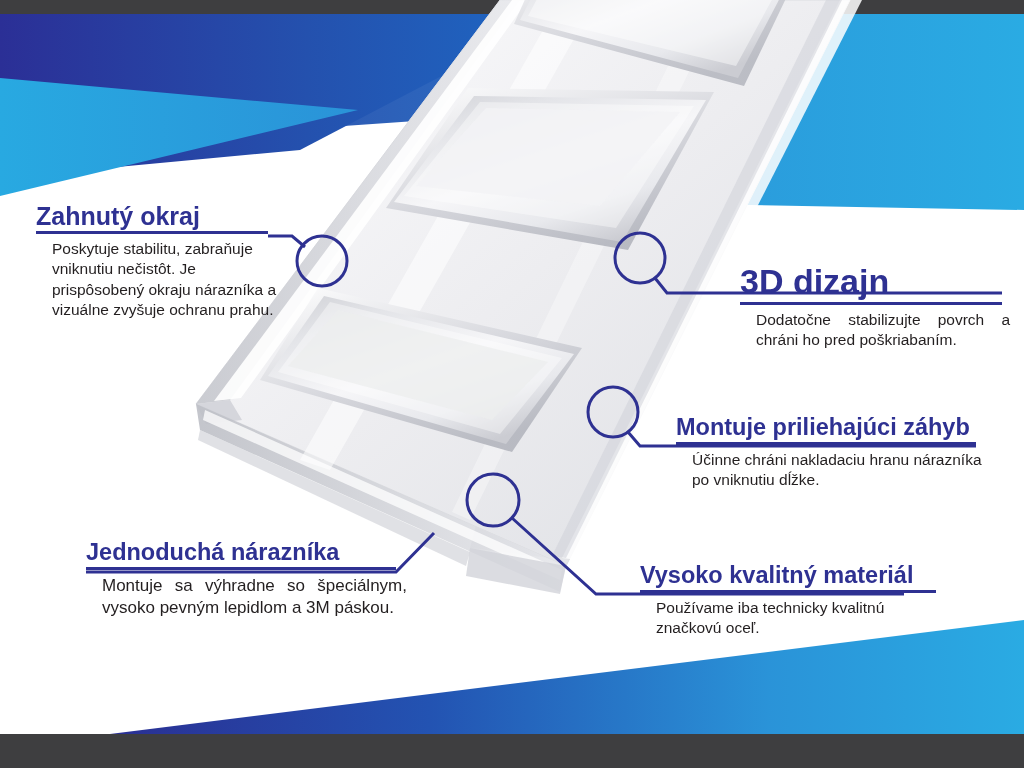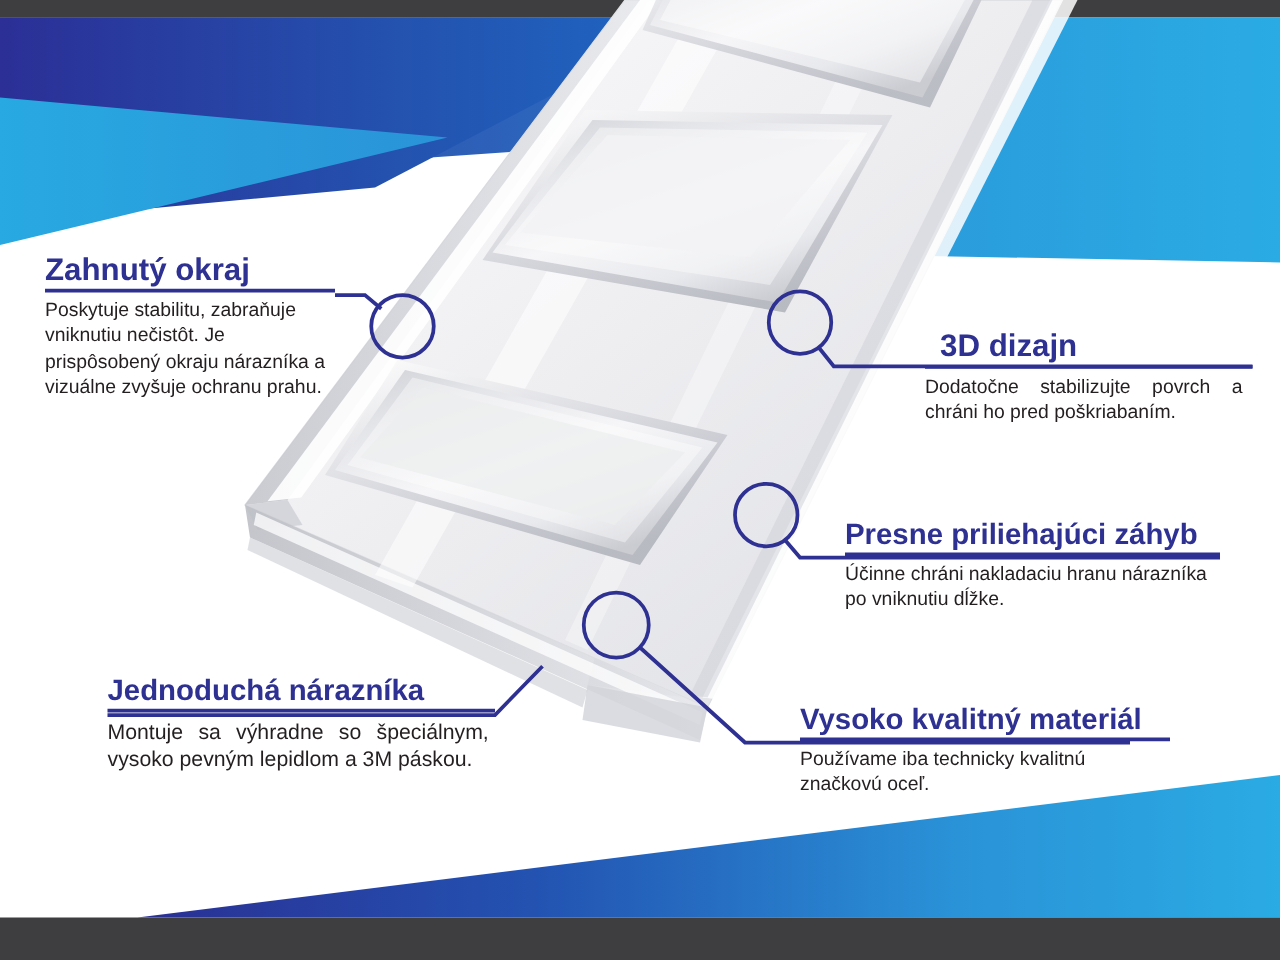--- a/index.html
+++ b/index.html
@@ -30,31 +30,32 @@
     white-space:nowrap;
   }
   .callout .c-rule{
     height:3px;background:#2e3192;
     margin-top:2px;
   }
   .callout .c-body{
     color:#231f20;
     line-height:1.30;
     margin-top:5px;
+    margin-left:16px;
   }
 
   
   #callout-1{left:36px;top:203px;width:232px;}
   #callout-1 .c-title{font-size:25px;}
   #callout-1 .c-rule{width:232px;}
   #callout-1 .c-body{font-size:15.5px;width:228px;}
 
   
   #callout-2{left:740px;top:264px;width:262px;}
-  #callout-2 .c-title{font-size:25px;margin-left:12px;}
+  #callout-2 .c-title{font-size:34px;}
   #callout-2 .c-rule{width:262px;}
   #callout-2 .c-body{font-size:15.5px;width:254px;text-align:justify;}
 
   
   #callout-3{left:676px;top:415px;width:300px;}
   #callout-3 .c-title{font-size:23.5px;}
   #callout-3 .c-rule{width:300px;}
   #callout-3 .c-body{font-size:15.5px;width:292px;}
 
   
@@ -223,21 +224,21 @@
     <div class="c-body">Poskytuje stabilitu, zabraňuje vniknutiu nečistôt. Je prispôsobený okraju nárazníka a vizuálne zvyšuje ochranu prahu.</div>
   </div>
 
   <div class="callout" id="callout-2">
     <div class="c-title">3D dizajn</div>
     <div class="c-rule"></div>
     <div class="c-body">Dodatočne stabilizujte povrch a chráni ho pred poškriabaním.</div>
   </div>
 
   <div class="callout" id="callout-3">
-    <div class="c-title">Presne priliehajúci záhyb</div>
+    <div class="c-title">Montuje priliehajúci záhyb</div>
     <div class="c-rule"></div>
     <div class="c-body">Účinne chráni nakladaciu hranu nárazníka po vniknutiu dĺžke.</div>
   </div>
 
   <div class="callout" id="callout-4">
     <div class="c-title">Jednoduchá nárazníka</div>
     <div class="c-rule"></div>
     <div class="c-body">Montuje sa výhradne so špeciálnym, vysoko pevným lepidlom a 3M páskou.</div>
   </div>
 

